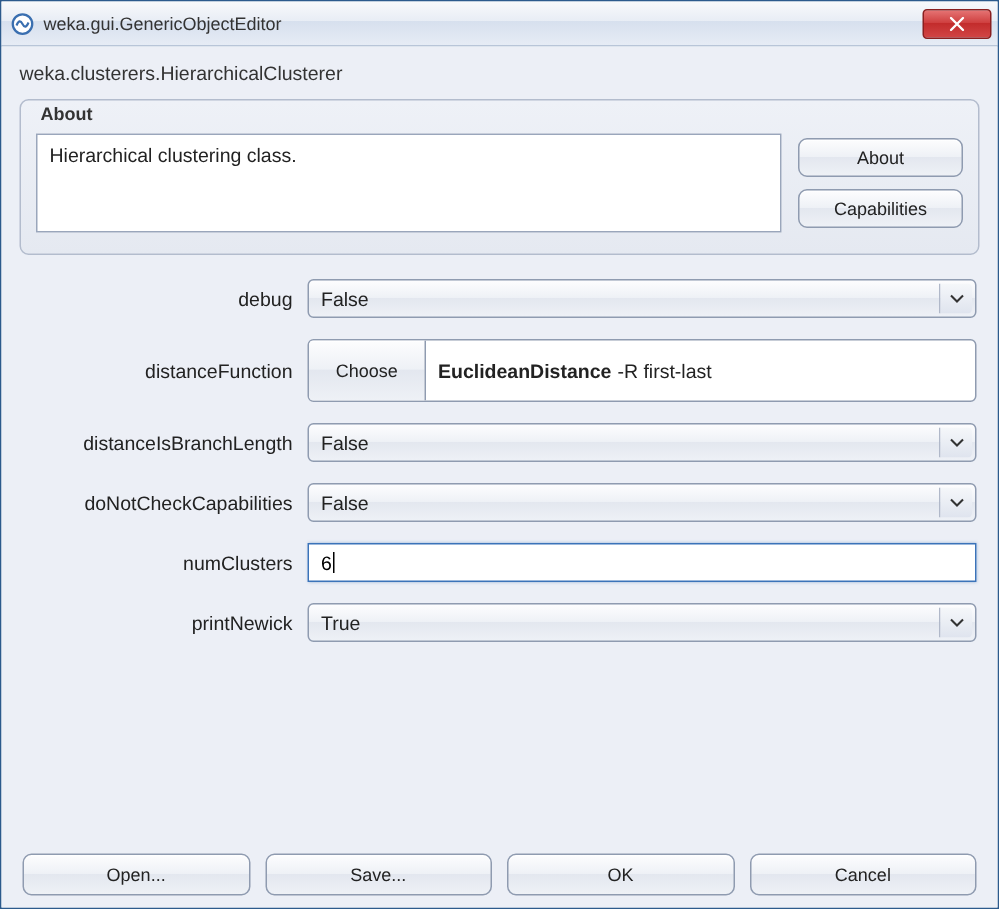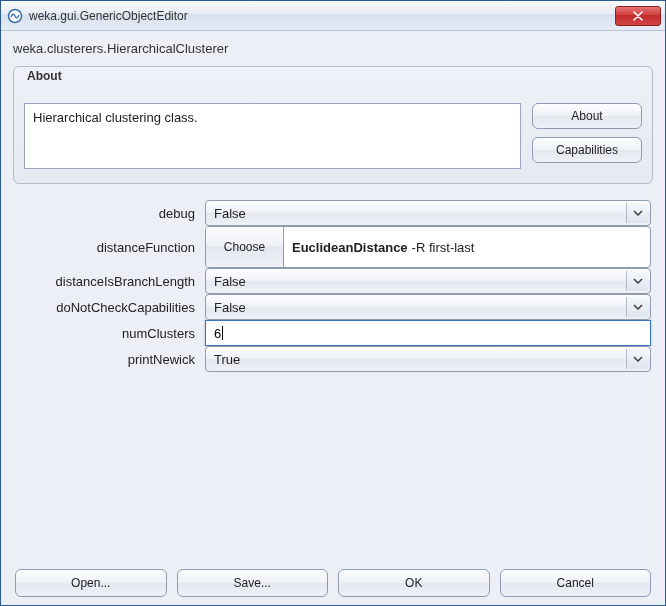--- a/index.html
+++ b/index.html
@@ -75,21 +75,22 @@
     margin-left: 3px;
     font-weight: bold;
     color: #333;
     font-size: 12px;
     background: transparent;
     display: inline-block;
   }
   .about-body {
     display: flex;
     gap: 11px;
-    margin-top: 18px;
+    margin-top: 4px;
+    align-items: center;
   }
   .about-text {
     flex: 1;
     background: #fff;
     border: 1px solid #9aa6bb;
     height: 66px;
     padding: 6px 8px;
     font-size: 13px;
     color: #222;
   }
@@ -113,21 +114,21 @@
     justify-content: center;
     padding: 0 10px;
   }
   .props {
     flex: 1;
     padding: 6px 6px 0 6px;
   }
   .prop-row {
     display: flex;
     align-items: center;
-    margin-bottom: 0;
+    margin-bottom: 14px;
   }
   .prop-label {
     width: 190px;
     text-align: right;
     padding-right: 10px;
     color: #222;
     font-size: 13px;
   }
   .prop-control {
     flex: 1;

